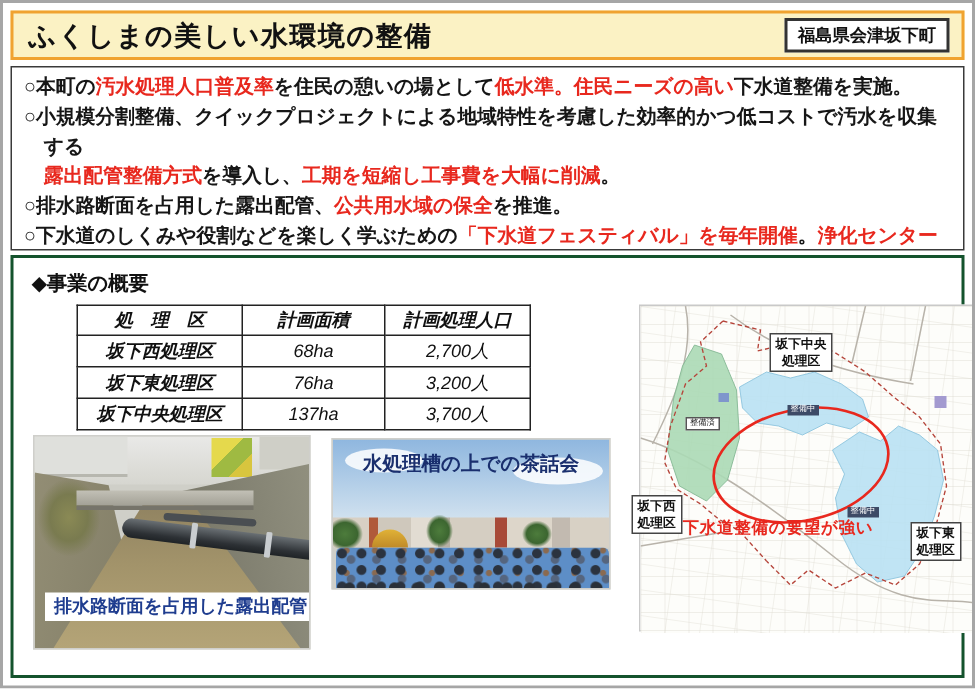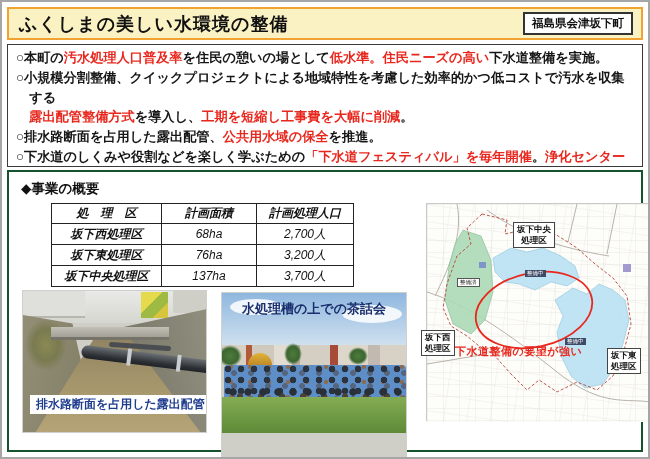--- a/index.html
+++ b/index.html
@@ -48,21 +48,21 @@
     font-size: 12px; color: #111; height: 21px; padding: 0 4px; font-style: italic;
   }
   table.ov th { font-weight: bold; height: 20px; }
   table.ov td.area { font-weight: bold; }
   .c1 { width: 110px; } .c2 { width: 95px; } .c3 { width: 97px; }
   
   .photo {
     position: absolute; overflow: hidden; border: 1px solid #cfcfcb; background:#cfcfc8;
   }
   .photo-left { left: 13px; top: 118px; width: 185px; height: 143px; }
-  .photo-mid  { left: 212px; top: 120px; width: 186px; height: 166px; }
+  .photo-mid  { left: 212px; top: 120px; width: 186px; height: 101px; }
   .layer { position: absolute; }
   
   .pl-sky { left:0; top:0; width:100%; height:32px; background: linear-gradient(#e9e9e7,#d6d6d0); }
   .pl-bld1 { left:0; top:0; width:62px; height:27px; background:#dfe0dc; border-bottom:2px solid #b7b7af; }
   .pl-sign { left:118px; top:1px; width:27px; height:26px; background: linear-gradient(135deg,#e5d94c 0 40%, #9fba42 40% 70%, #d8c53e 70%); }
   .pl-bld2 { left:150px; top:0; width:35px; height:22px; background:#cfcfc7; }
   .pl-wall-l {
     left:0; top:0; width:100%; height:100%;
     clip-path: polygon(0 17%, 27% 23%, 41% 102%, 0 102%);
     background: linear-gradient(100deg,#938e75,#6d6955);

